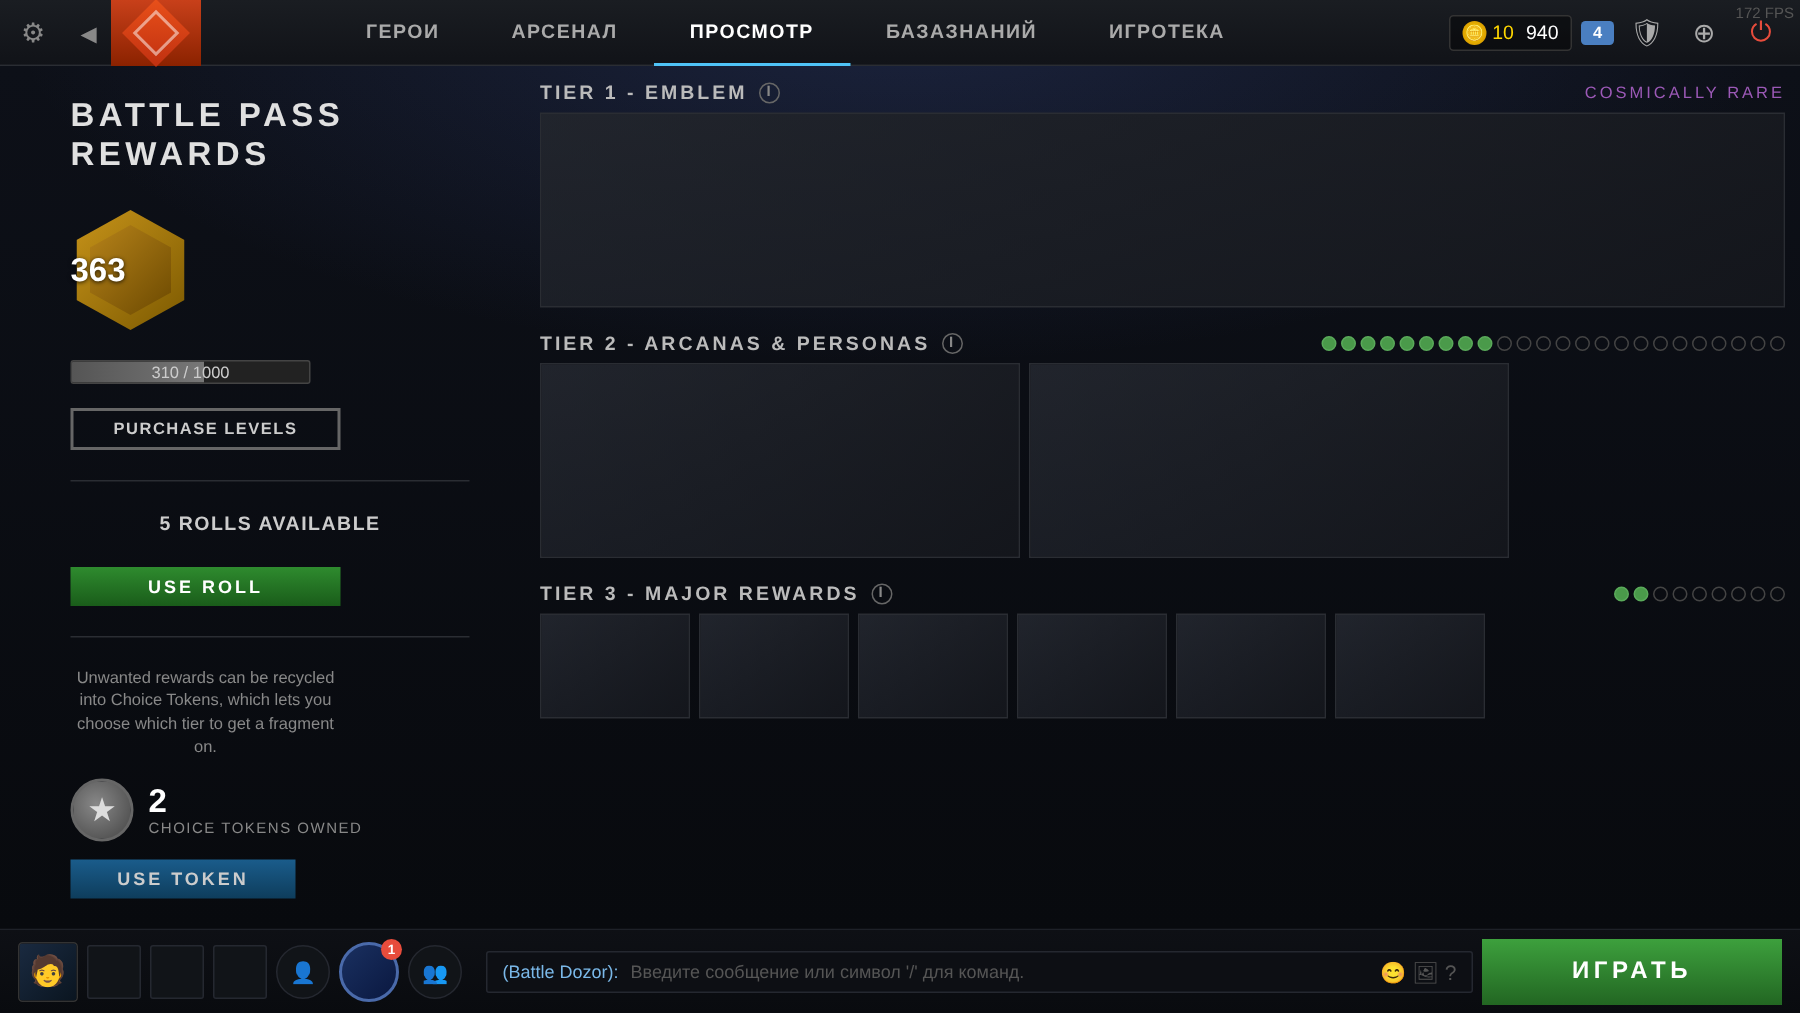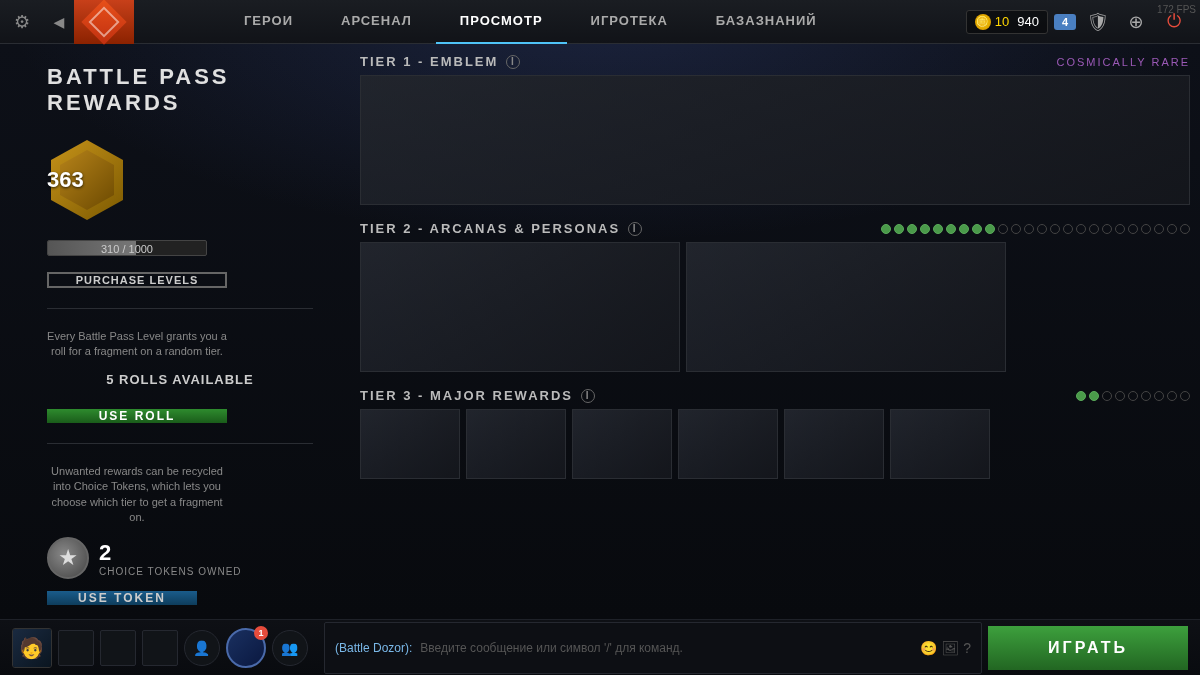--- a/index.html
+++ b/index.html
@@ -492,21 +492,21 @@
       border-radius: 50%;
       display: flex;
       align-items: center;
       justify-content: center;
       color: #666;
       font-size: 14px;
       cursor: pointer;
     }
     .bottom-chat {
       flex: 1;
-      height: 52px;
+      height: 28px;
       background: #0d0f14;
       border: 1px solid #252830;
       border-radius: 2px;
       display: flex;
       align-items: center;
       padding: 0 10px;
       gap: 8px;
       font-size: 12px;
       color: #666;
       margin-left: 10px;
@@ -554,22 +554,22 @@
     <div class="nav-gear">⚙</div>
     <div class="nav-arrow">◀</div>
     <div class="nav-logo">
       <div class="nav-logo-diamond"></div>
     </div>
   </div>
   <div class="nav-tabs">
     <div class="nav-tab">ГЕРОИ</div>
     <div class="nav-tab">АРСЕНАЛ</div>
     <div class="nav-tab active">ПРОСМОТР</div>
+    <div class="nav-tab">БАЗАЗНАНИЙ</div>
     <div class="nav-tab">ИГРОТЕКА</div>
-    <div class="nav-tab">БАЗАЗНАНИЙ</div>
   </div>
   <div class="nav-right">
     <div class="nav-currency">
       <div class="nav-currency-icon">🪙</div>
       <span>10</span>
       <span style="color:#fff; margin-left:4px;">940</span>
     </div>
     <div class="nav-badge">4</div>
     <div class="nav-icon-btn">🛡</div>
     <div class="nav-icon-btn">⊕</div>
@@ -597,21 +597,20 @@
       <div class="xp-bar-track">
         <div class="xp-bar-fill" style="width:56%"></div>
         <span class="xp-bar-text">310 / 1000</span>
       </div>
     </div>
 
     <button class="purchase-btn">PURCHASE LEVELS</button>
 
     <hr class="divider-line">
 
-    <p class="rolls-info-text">Every Battle Pass Level grants you a roll for a fragment on a random tier.</p>
     <div class="rolls-available">5 ROLLS AVAILABLE</div>
     <button class="use-roll-btn">USE ROLL</button>
 
     <hr class="divider-line">
 
     <p class="token-info-text">Unwanted rewards can be recycled into Choice Tokens, which lets you choose which tier to get a fragment on.</p>
 
     <div class="token-row">
       <div class="token-star">★</div>
       <div>

